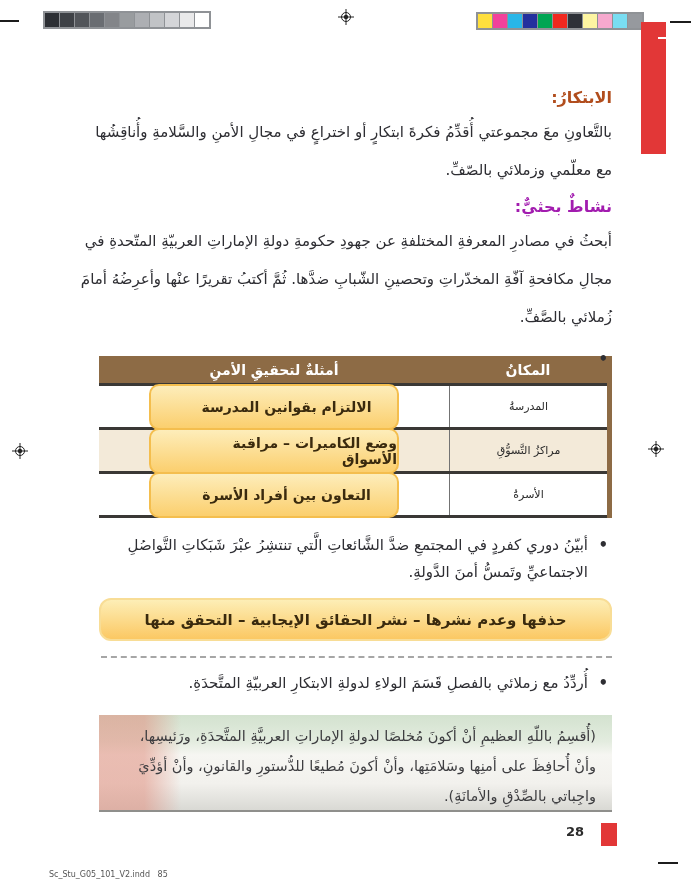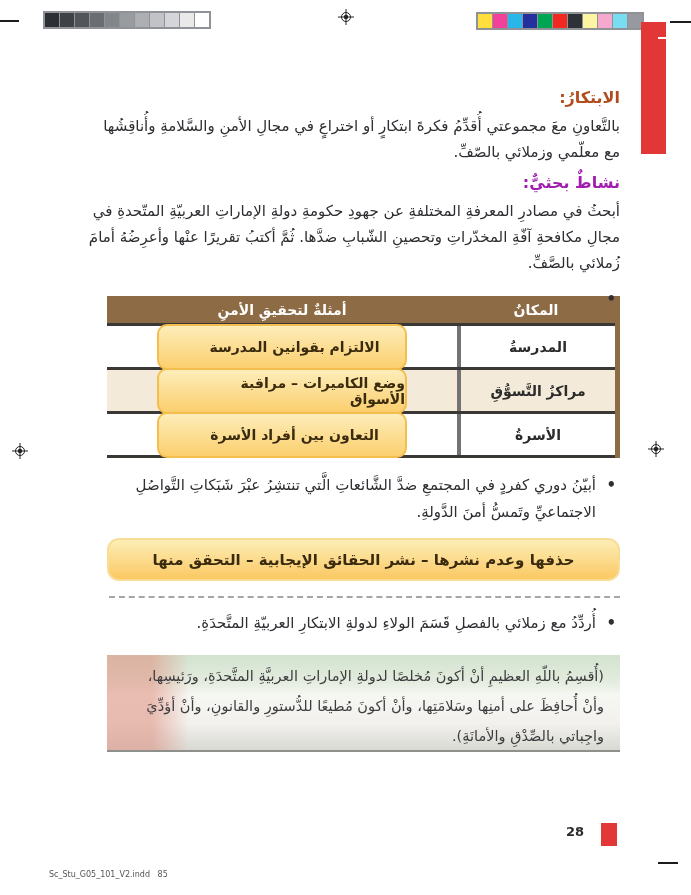--- a/index.html
+++ b/index.html
@@ -15,39 +15,39 @@
   .bar-color { left:476px; top:12px; }
   .reg-mark { position:absolute; width:16px; height:16px; }
   .crop { position:absolute; background:#1c1c1c; }
   .crop.white { background:#ffffff; z-index:3; }
   .red-tab-top    { position:absolute; left:641px; top:22px;  width:25px; height:132px; background:#e23737; }
   .red-tab-bottom { position:absolute; left:601px; top:823px; width:16px; height:23px;  background:#e23737; }
 
   
   .content {
     position:absolute; left:80px; top:88px; width:532px;
-    direction:rtl; text-align:right; font-size:15px;margin-left:8px;
+    direction:rtl; text-align:right; font-size:15px;
   }
   .section-heading { margin:0 0 6px 0; font-size:16px; font-weight:bold; }
   .heading-innovation { color:#b14d1d; }
   .heading-research   { color:#a21caf; }
-  .body-par { margin:0 0 8px 0; line-height:26px; }
+  .body-par { margin:0 0 8px 0; line-height:38px; }
   .bullet-line { position:relative; padding-right:24px; margin:10px 0 0 0; line-height:27px; }
   .bullet-dot { position:absolute; right:4px; top:0; font-weight:bold; }
 
   
   .uae-table { width:513px; margin-top:20px; box-sizing:border-box; border-left:none; border-right:5px solid #8d6b45; }
   .t-header { display:flex; height:27px; background:#8d6b45; color:#ffffff; font-weight:bold; font-size:14px; }
   .th-place { width:158px; display:flex; align-items:center; justify-content:center; }
   .th-examples { flex:1; display:flex; align-items:center; justify-content:center; }
   .t-row { display:flex; height:41px; border-top:3px solid #3a3835; background:#ffffff; }
   .t-row.alt { background:#f3ead9; }
   .t-row.last { border-bottom:3px solid #3a3835; }
   .td-place { width:158px; display:flex; align-items:center; justify-content:center;
-              font-weight:bold; font-size:14px; color:#2b2b2b; border-left:4px solid #737373; box-sizing:border-box; }
+              font-weight:normal; font-size:11px; color:#2b2b2b; border-left:1px solid #737373; box-sizing:border-box; }
   .td-example { flex:1; display:flex; align-items:center; justify-content:center; }
   .pill {
     width:250px; height:46px; margin:-3px 0; border-radius:10px; box-sizing:border-box;
     background:linear-gradient(180deg,#fdedba 0%,#fbcf6e 100%);
     border:2px solid #f4be4e; position:relative; z-index:2;
     display:flex; align-items:center; justify-content:center;
     font-weight:bold; font-size:14px; color:#3a2a0e;padding-left:25px;
   }
 
   

